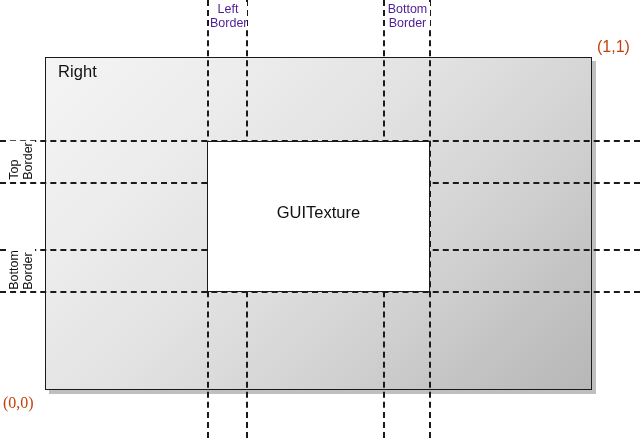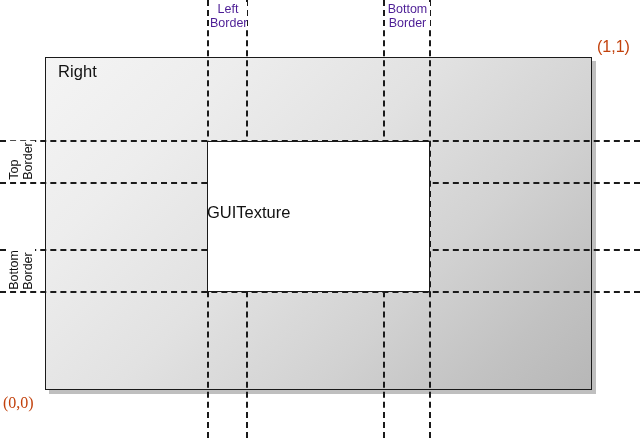--- a/index.html
+++ b/index.html
@@ -77,21 +77,21 @@
     height: 151px;
     box-sizing: border-box;
     border: 1.6px solid #1a1a1a;
     background: #ffffff;
   }
   .texture-label {
     position: absolute;
     left: 207px;
     top: 203px;
     width: 223px;
-    text-align: left;
+    text-align: center;
     font-size: 16.5px;
     color: #111111;
   }
 
   
   .corner-label {
     position: absolute;
     font-size: 16px;
     color: #c2410c;
   }

